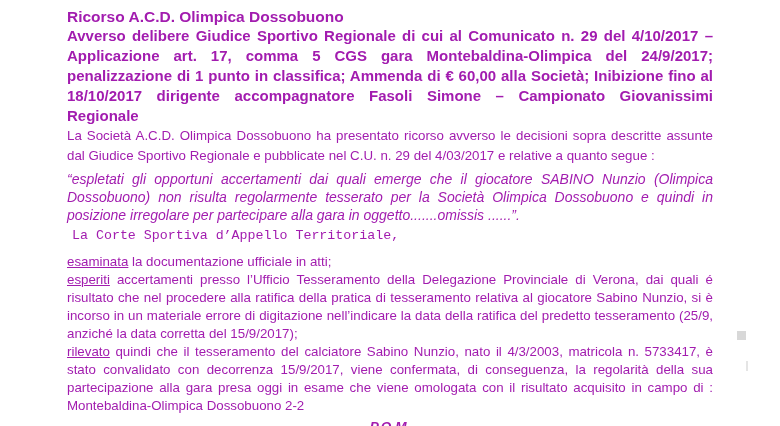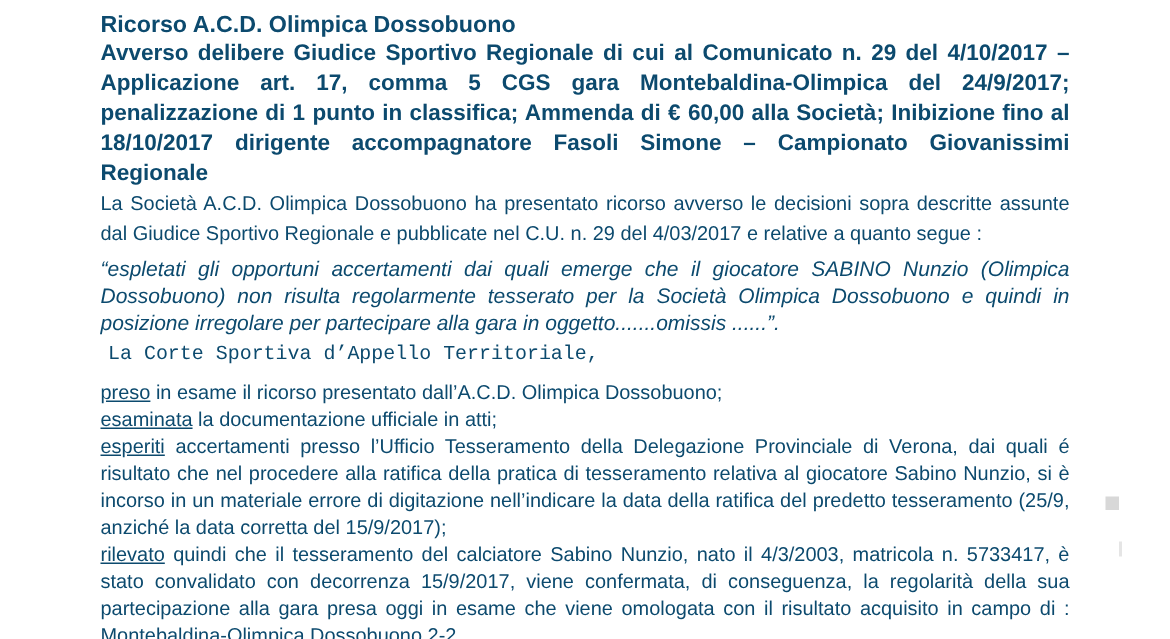--- a/index.html
+++ b/index.html
@@ -3,21 +3,21 @@
 <meta charset="utf-8">
 <style>
   html, body { margin: 0; padding: 0; background: #ffffff; }
   .page {
     position: relative;
     width: 780px;
     height: 426px;
     background: #ffffff;
     overflow: hidden;
     font-family: "Liberation Sans", sans-serif;
-    color: #0c4a6e;
+    color: #a21caf;
   }
   .content {
     position: absolute;
     left: 67px;
     top: 8px;
     width: 646px;
   }
   .title {
     font-size: 15.5px;
     font-weight: bold;
@@ -93,21 +93,20 @@
 
     <p class="subject">Avverso delibere Giudice Sportivo Regionale di cui al Comunicato n. 29 del 4/10/2017 – Applicazione art. 17, comma 5 CGS gara Montebaldina-Olimpica del 24/9/2017; penalizzazione di 1 punto in classifica; Ammenda di € 60,00 alla Società; Inibizione fino al 18/10/2017 dirigente accompagnatore Fasoli Simone – Campionato Giovanissimi Regionale</p>
 
     <p class="intro">La Società A.C.D. Olimpica Dossobuono ha presentato ricorso avverso le decisioni sopra descritte assunte dal Giudice Sportivo Regionale e pubblicate nel C.U. n. 29 del 4/03/2017 e relative a quanto segue :</p>
 
     <p class="quote">“espletati gli opportuni accertamenti dai quali emerge che il giocatore SABINO Nunzio (Olimpica Dossobuono) non risulta regolarmente tesserato per la Società Olimpica Dossobuono e quindi in posizione irregolare per partecipare alla gara in oggetto.......omissis ......”.</p>
 
     <p class="court">La Corte Sportiva d’Appello Territoriale,</p>
 
     <div class="considerations">
-      <p><span class="lead">preso</span><span> in esame il ricorso presentato dall’A.C.D. Olimpica Dossobuono;</span></p>
 
       <p><span class="lead">esaminata</span><span> la documentazione ufficiale in atti;</span></p>
 
       <p><span class="lead">esperiti</span><span> accertamenti presso l’Ufficio Tesseramento della Delegazione Provinciale di Verona, dai quali é risultato che nel procedere alla ratifica della pratica di tesseramento relativa al giocatore Sabino Nunzio, si è incorso in un materiale errore di digitazione nell’indicare la data della ratifica del predetto tesseramento (25/9, anziché la data corretta del </span><span class="b">15/9/2017);</span></p>
 
       <p><span class="lead">rilevato</span><span> quindi che il tesseramento del calciatore </span><span class="b">Sabino Nunzio, nato il 4/3/2003, matricola n. 5733417,</span><span> è stato convalidato con decorrenza 15/9/2017, viene confermata, di conseguenza, la regolarità della sua partecipazione alla gara presa oggi in esame che viene omologata con il risultato acquisito in campo di : Montebaldina-Olimpica Dossobuono 2-2</span></p>
     </div>
 
     <p class="pqm">P.Q.M.</p>
 

